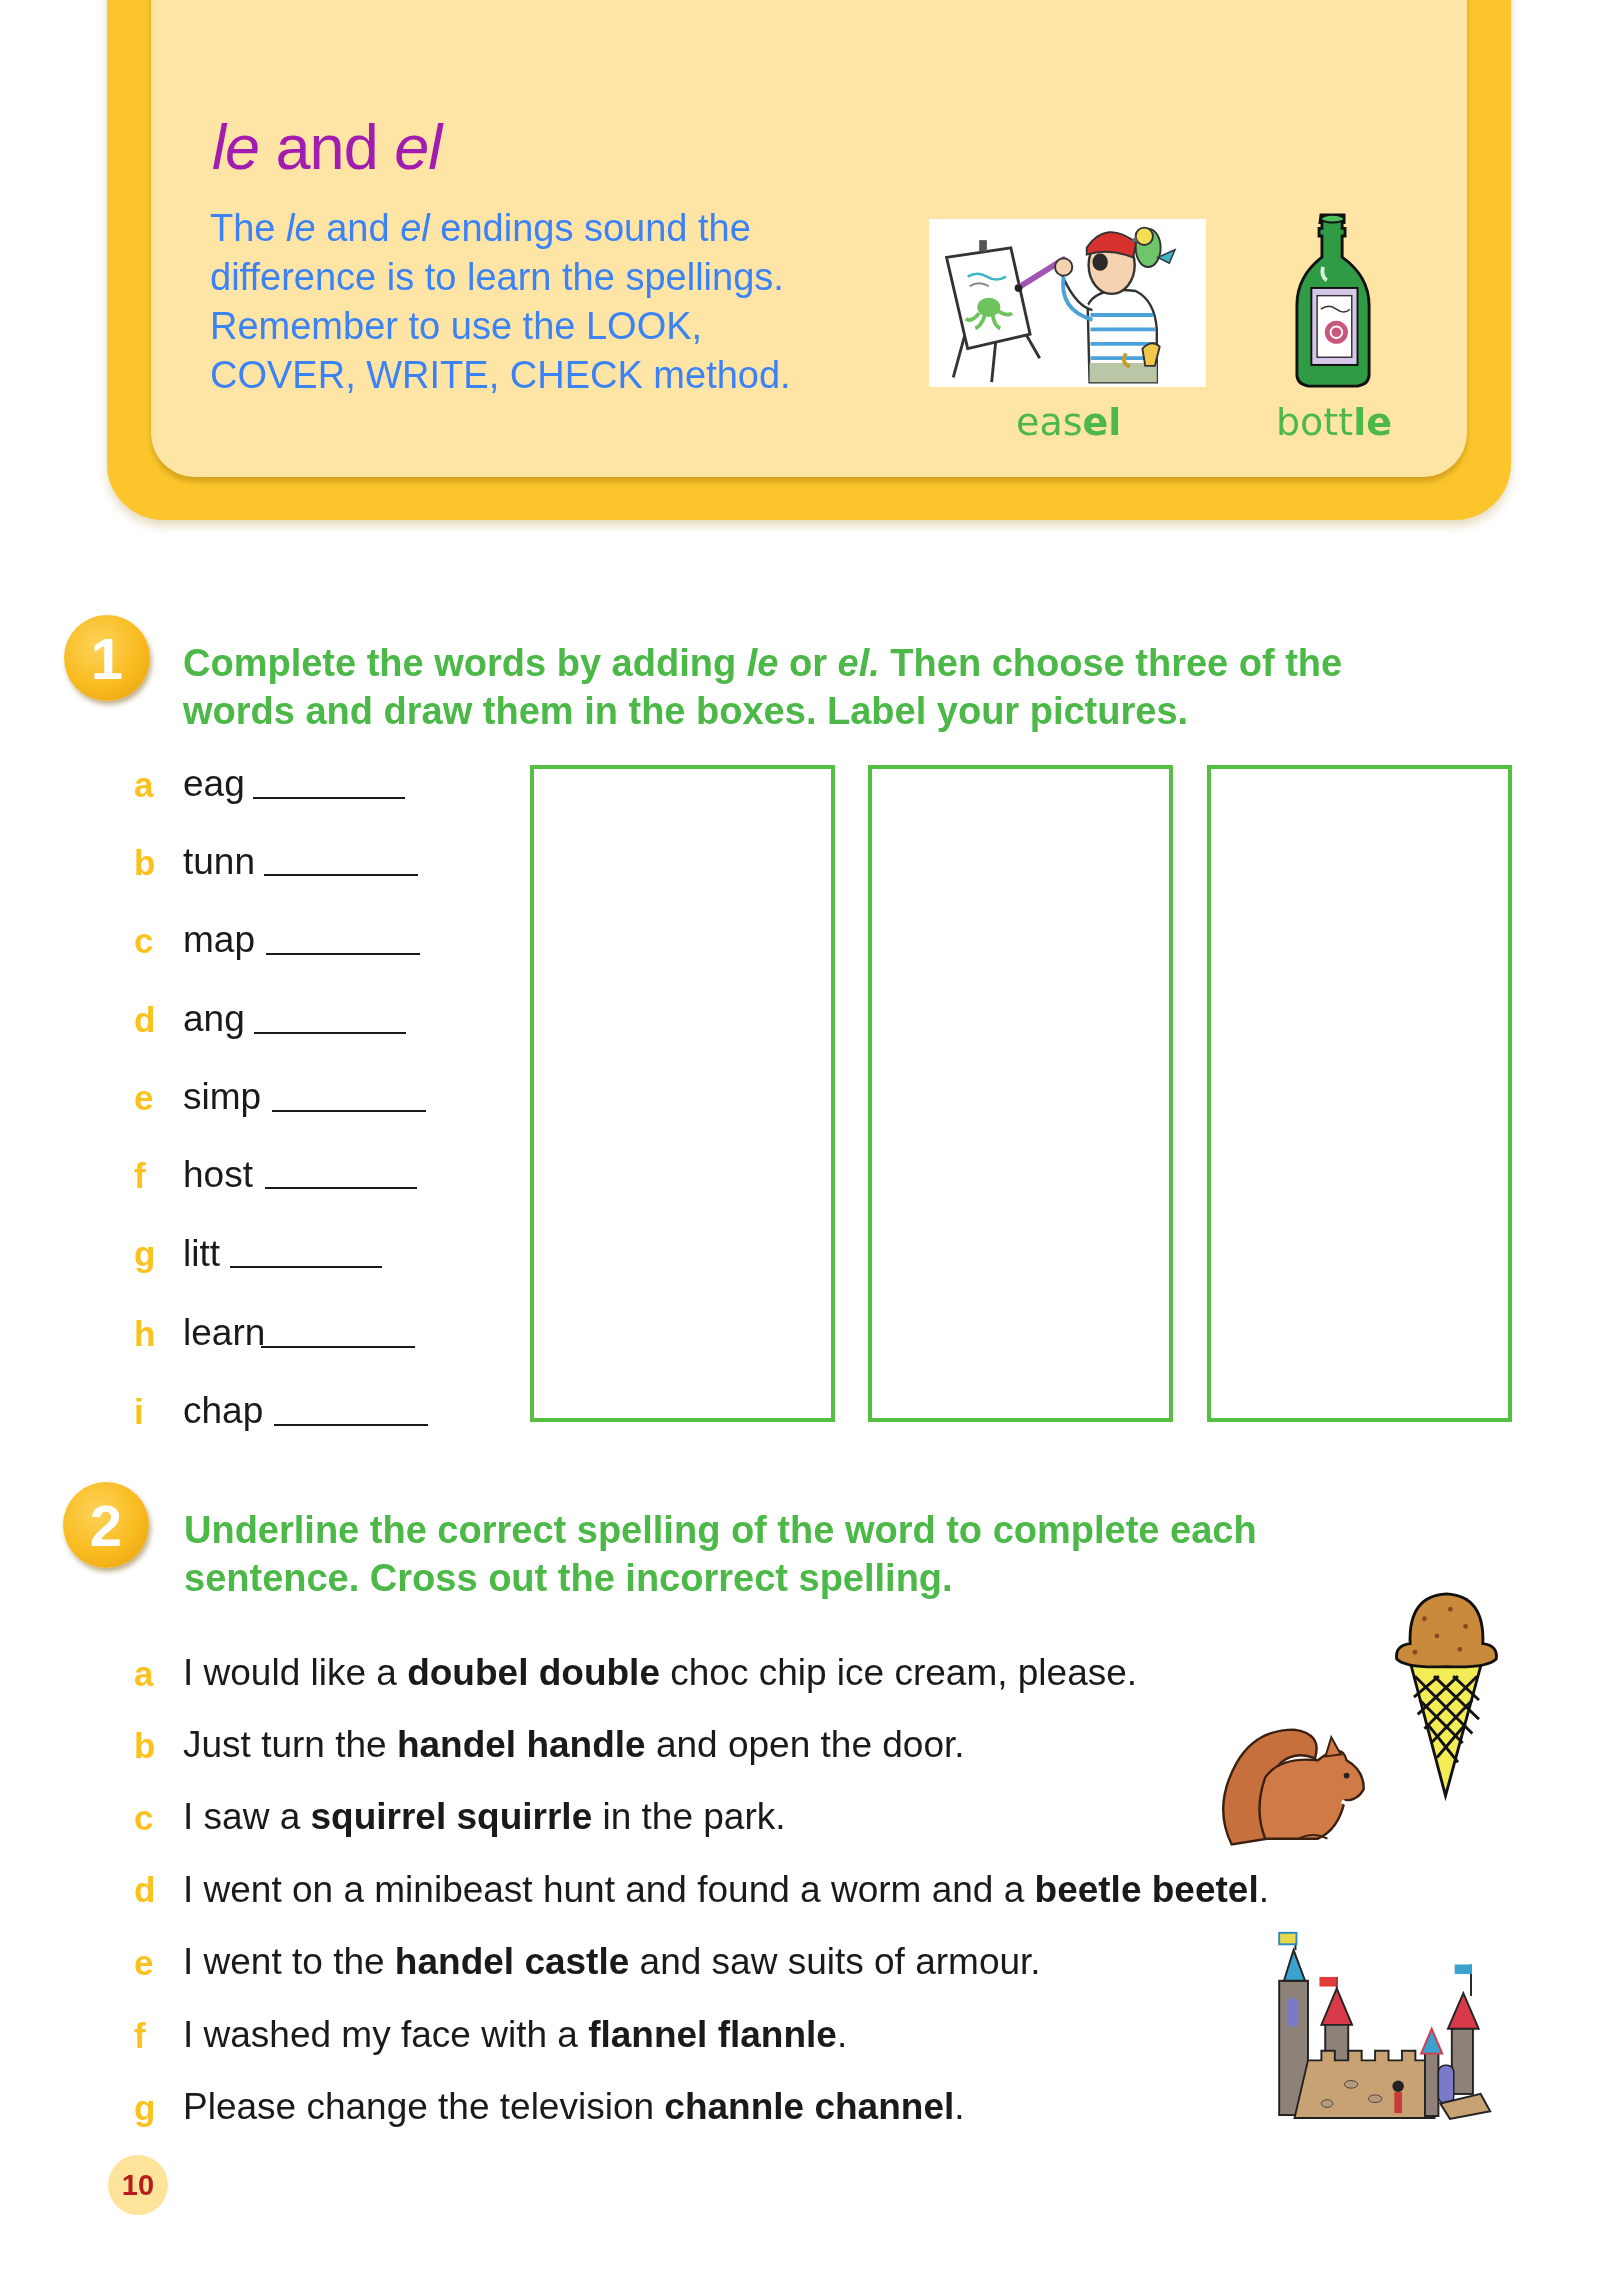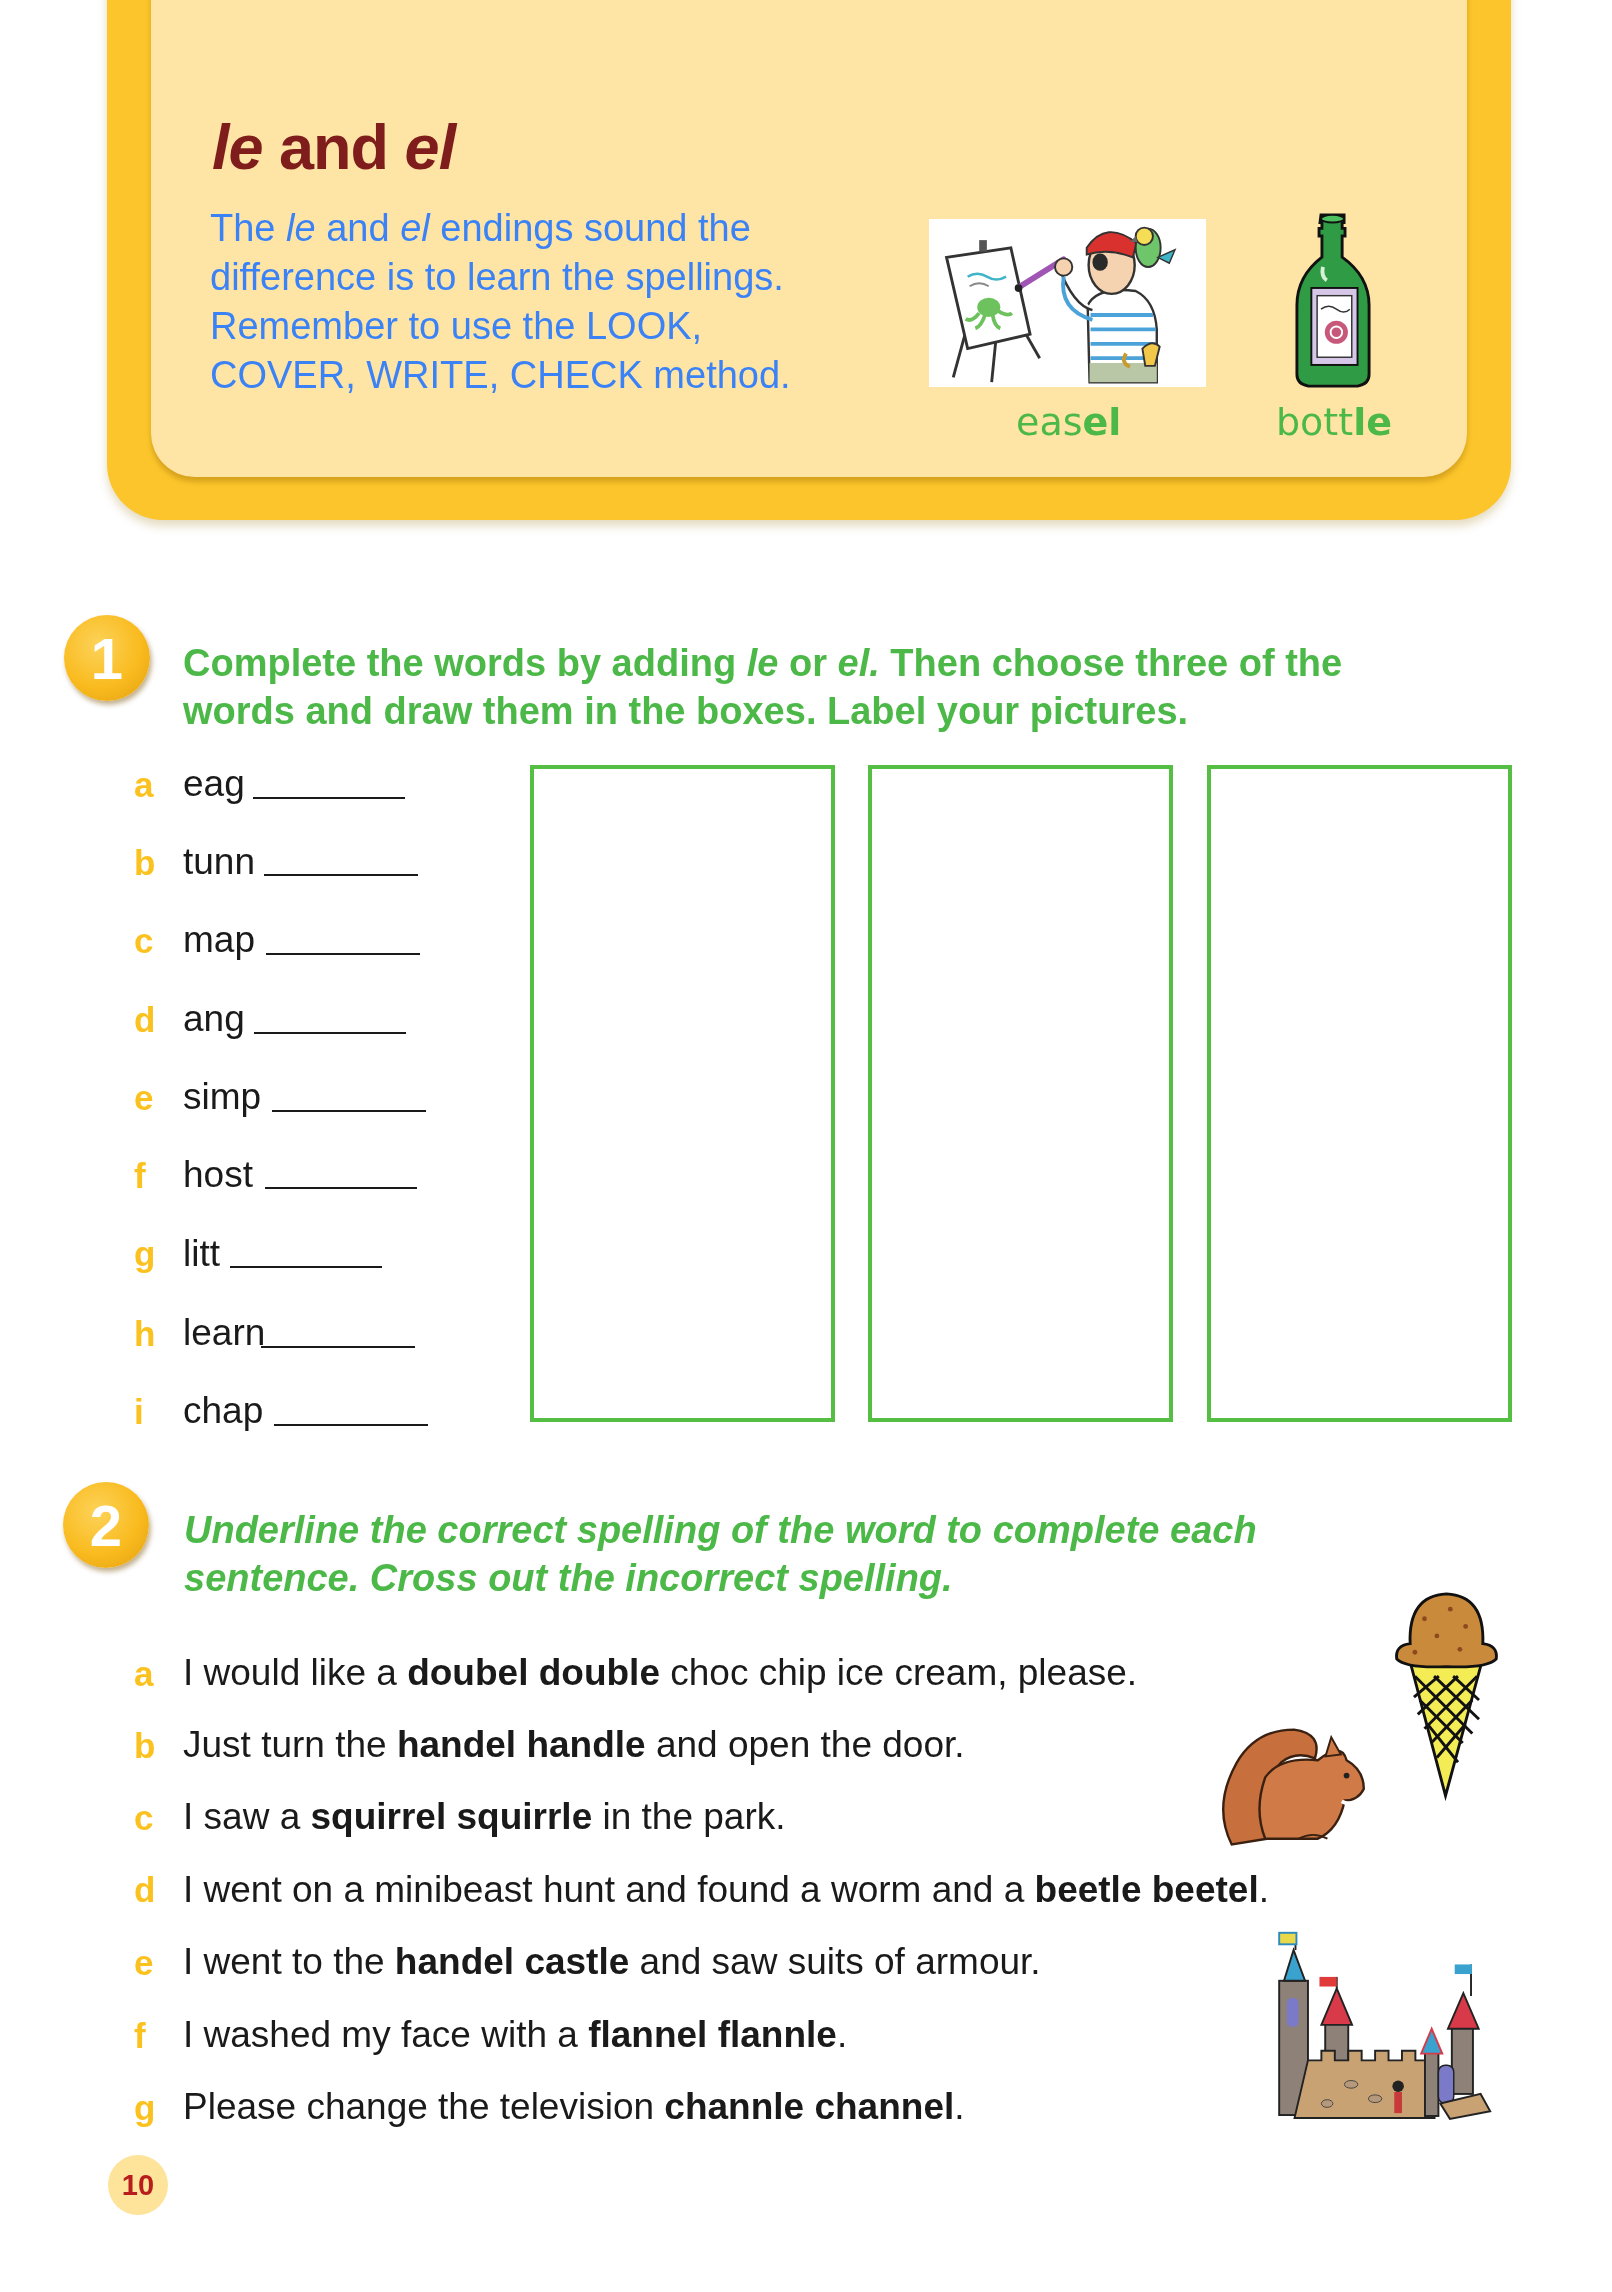--- a/index.html
+++ b/index.html
@@ -19,21 +19,21 @@
     box-shadow: 0 5.8px 9.6px rgba(150,110,0,0.25);
   }
   #intro-inner {
     left: 151px; top: -38px; width: 1316px; height: 515px;
     background: #fee5a6;
     border-radius: 0 0 44px 44px;
     box-shadow: 0 4.8px 5.8px rgba(150,100,0,0.35);
   }
   #intro-title {
     left: 212px; top: 111px;
-    font-size: 63px; font-weight: bold; color: #7f1d1d;
+    font-size: 63px; font-weight: normal; color: #a21caf;
     letter-spacing: -1px;
   }
   #intro-title i { font-style: italic; }
   #intro-body {
     left: 210px; top: 204px; width: 672px;
     font-size: 38px; line-height: 49px; color: #3b82f6;
   }
   #intro-body .line { display: block; white-space: nowrap; }
   #easel-pic {
     left: 929px; top: 219px; width: 277px; height: 168px;
@@ -57,21 +57,21 @@
   }
   #badge-1 { left: 64px; top: 615px; }
   #badge-2 { left: 63px; top: 1482px; }
 
   .instruction {
     font-size: 38px; font-weight: bold; color: #4bb848;
     line-height: 48px; white-space: nowrap;
   }
   .instruction i { font-style: italic; }
   #ex1-instr { left: 183px; top: 639px; }
-  #ex2-instr { left: 184px; top: 1506px; font-style: italic; }
+  #ex2-instr { left: 184px; top: 1506px; }
 
   
   .item-letter {
     position: absolute; font-size: 35px; font-weight: bold; color: #fbc21f;
   }
   .item-word { position: absolute; font-size: 37px; color: #1a1a1a; white-space: nowrap; }
   .item-line {
     position: absolute; height: 0; border-bottom: 2.4px solid #1a1a1a;
   }
 

